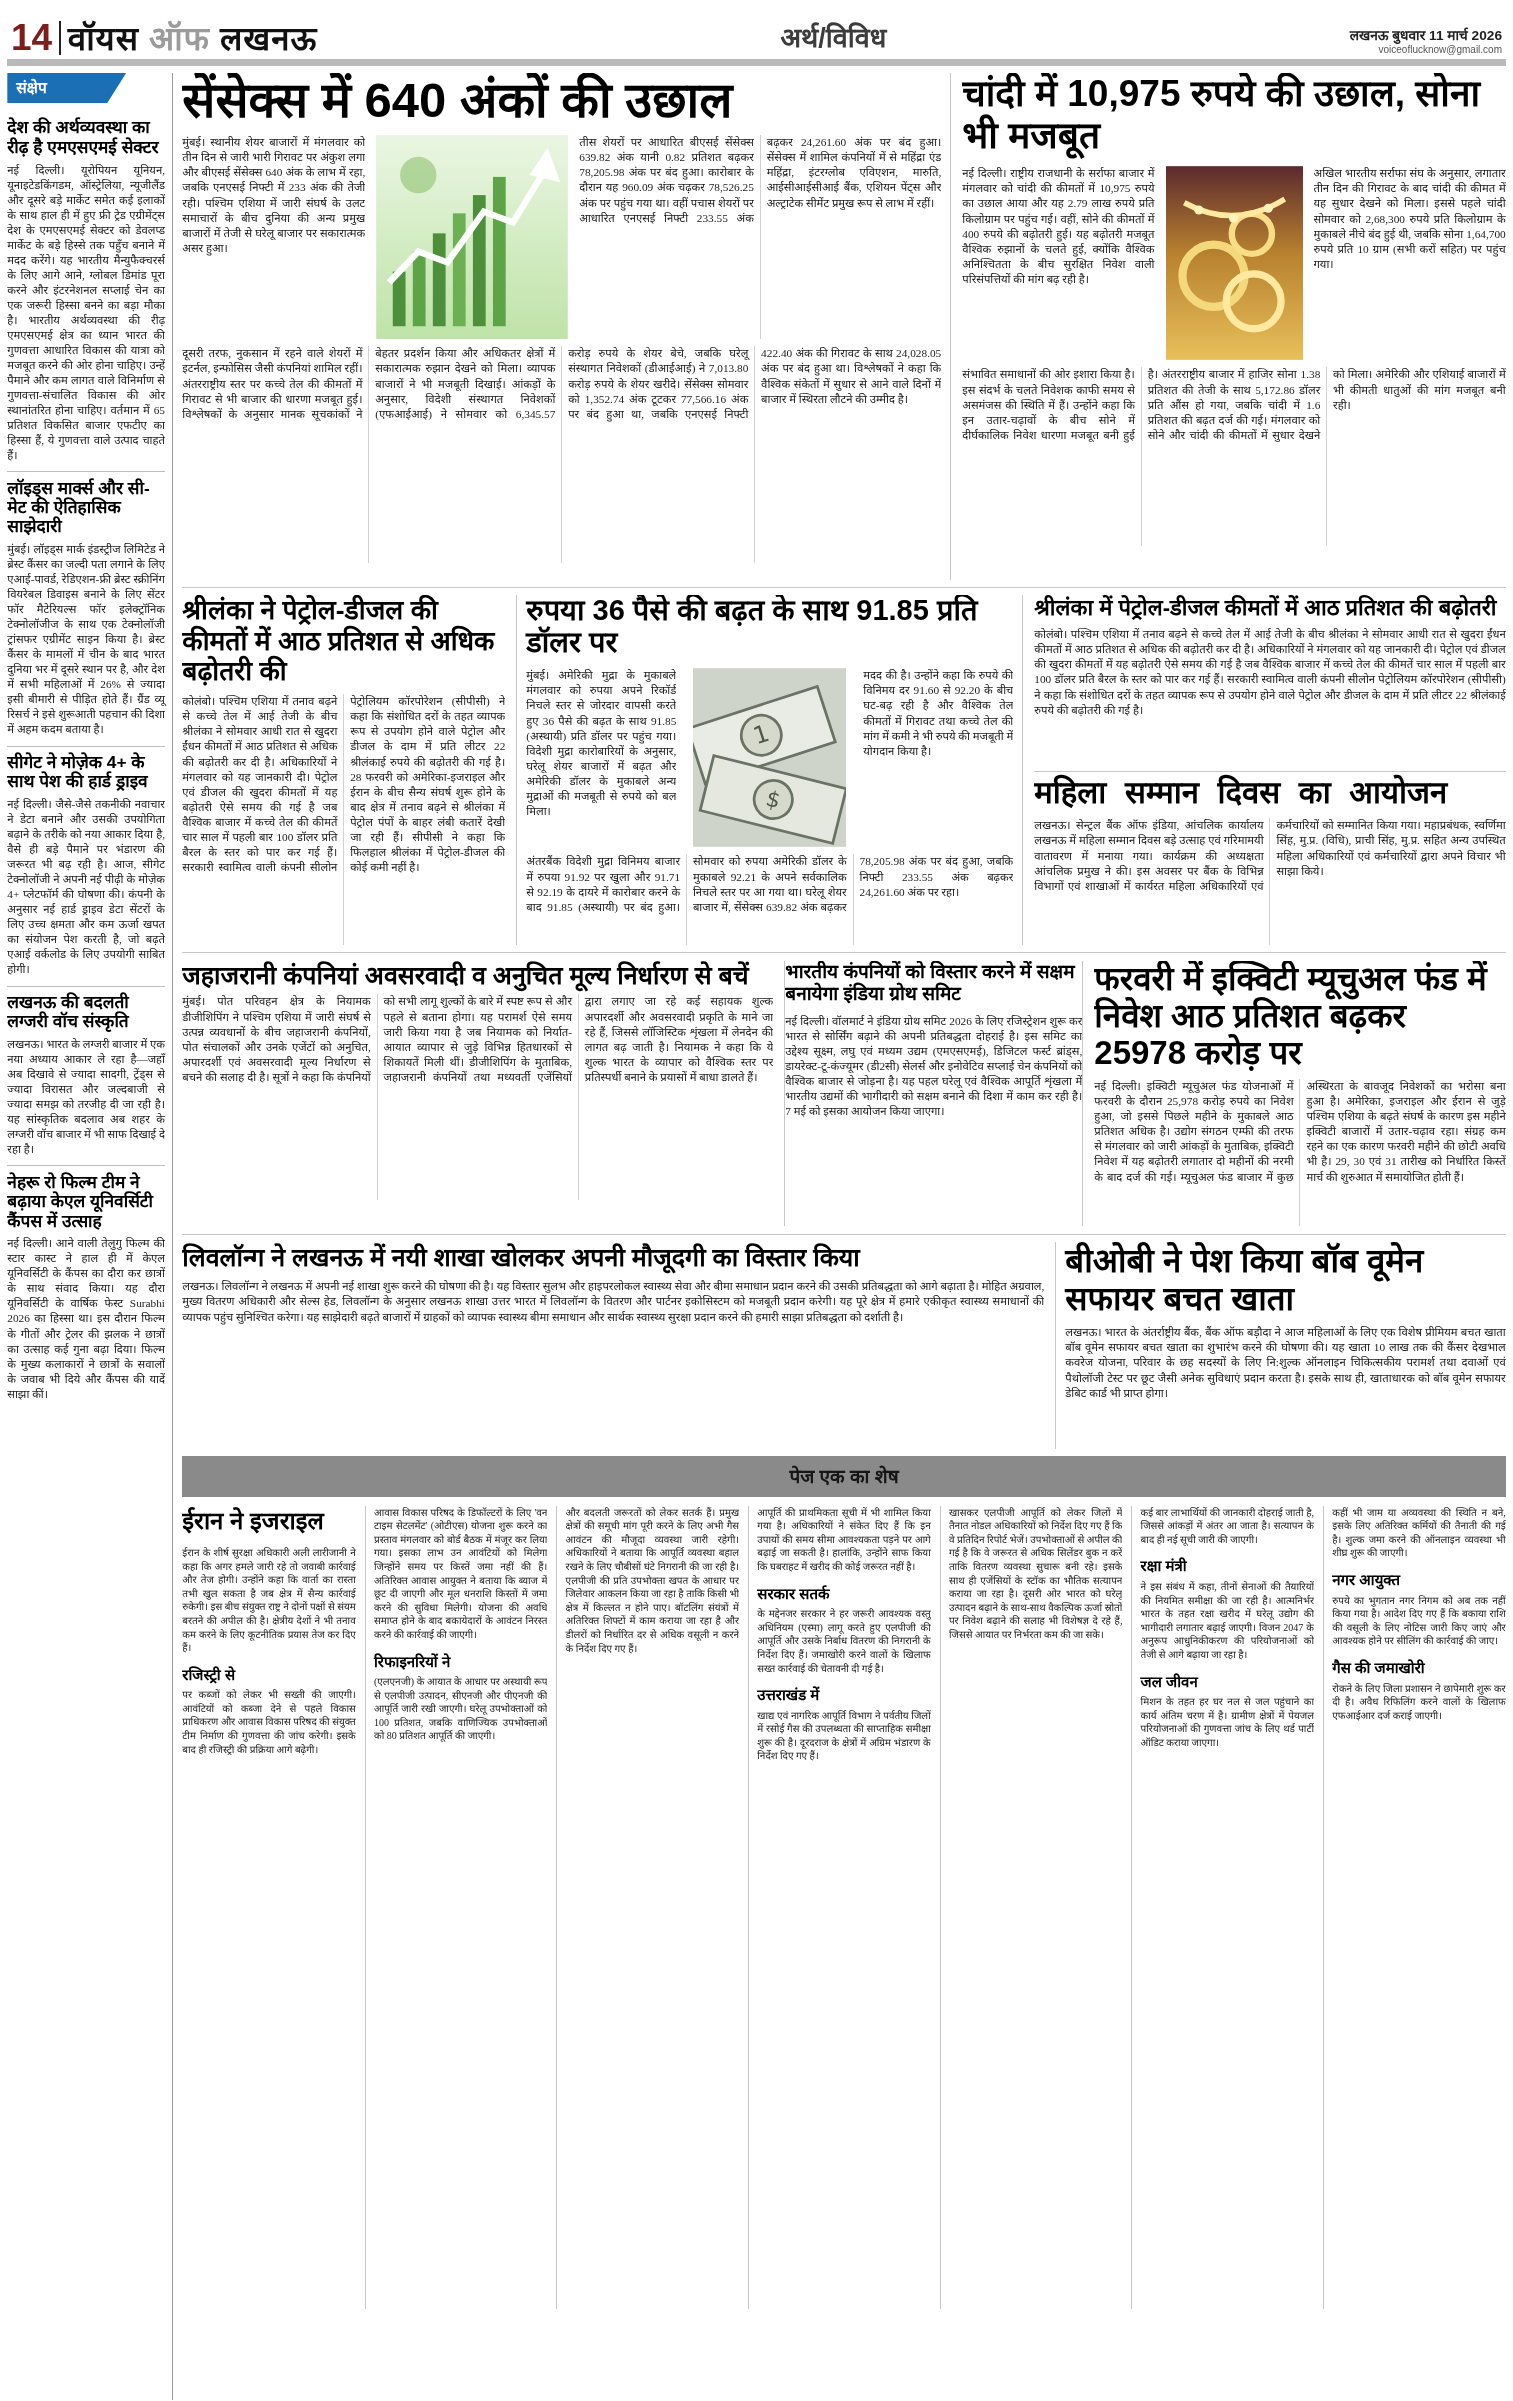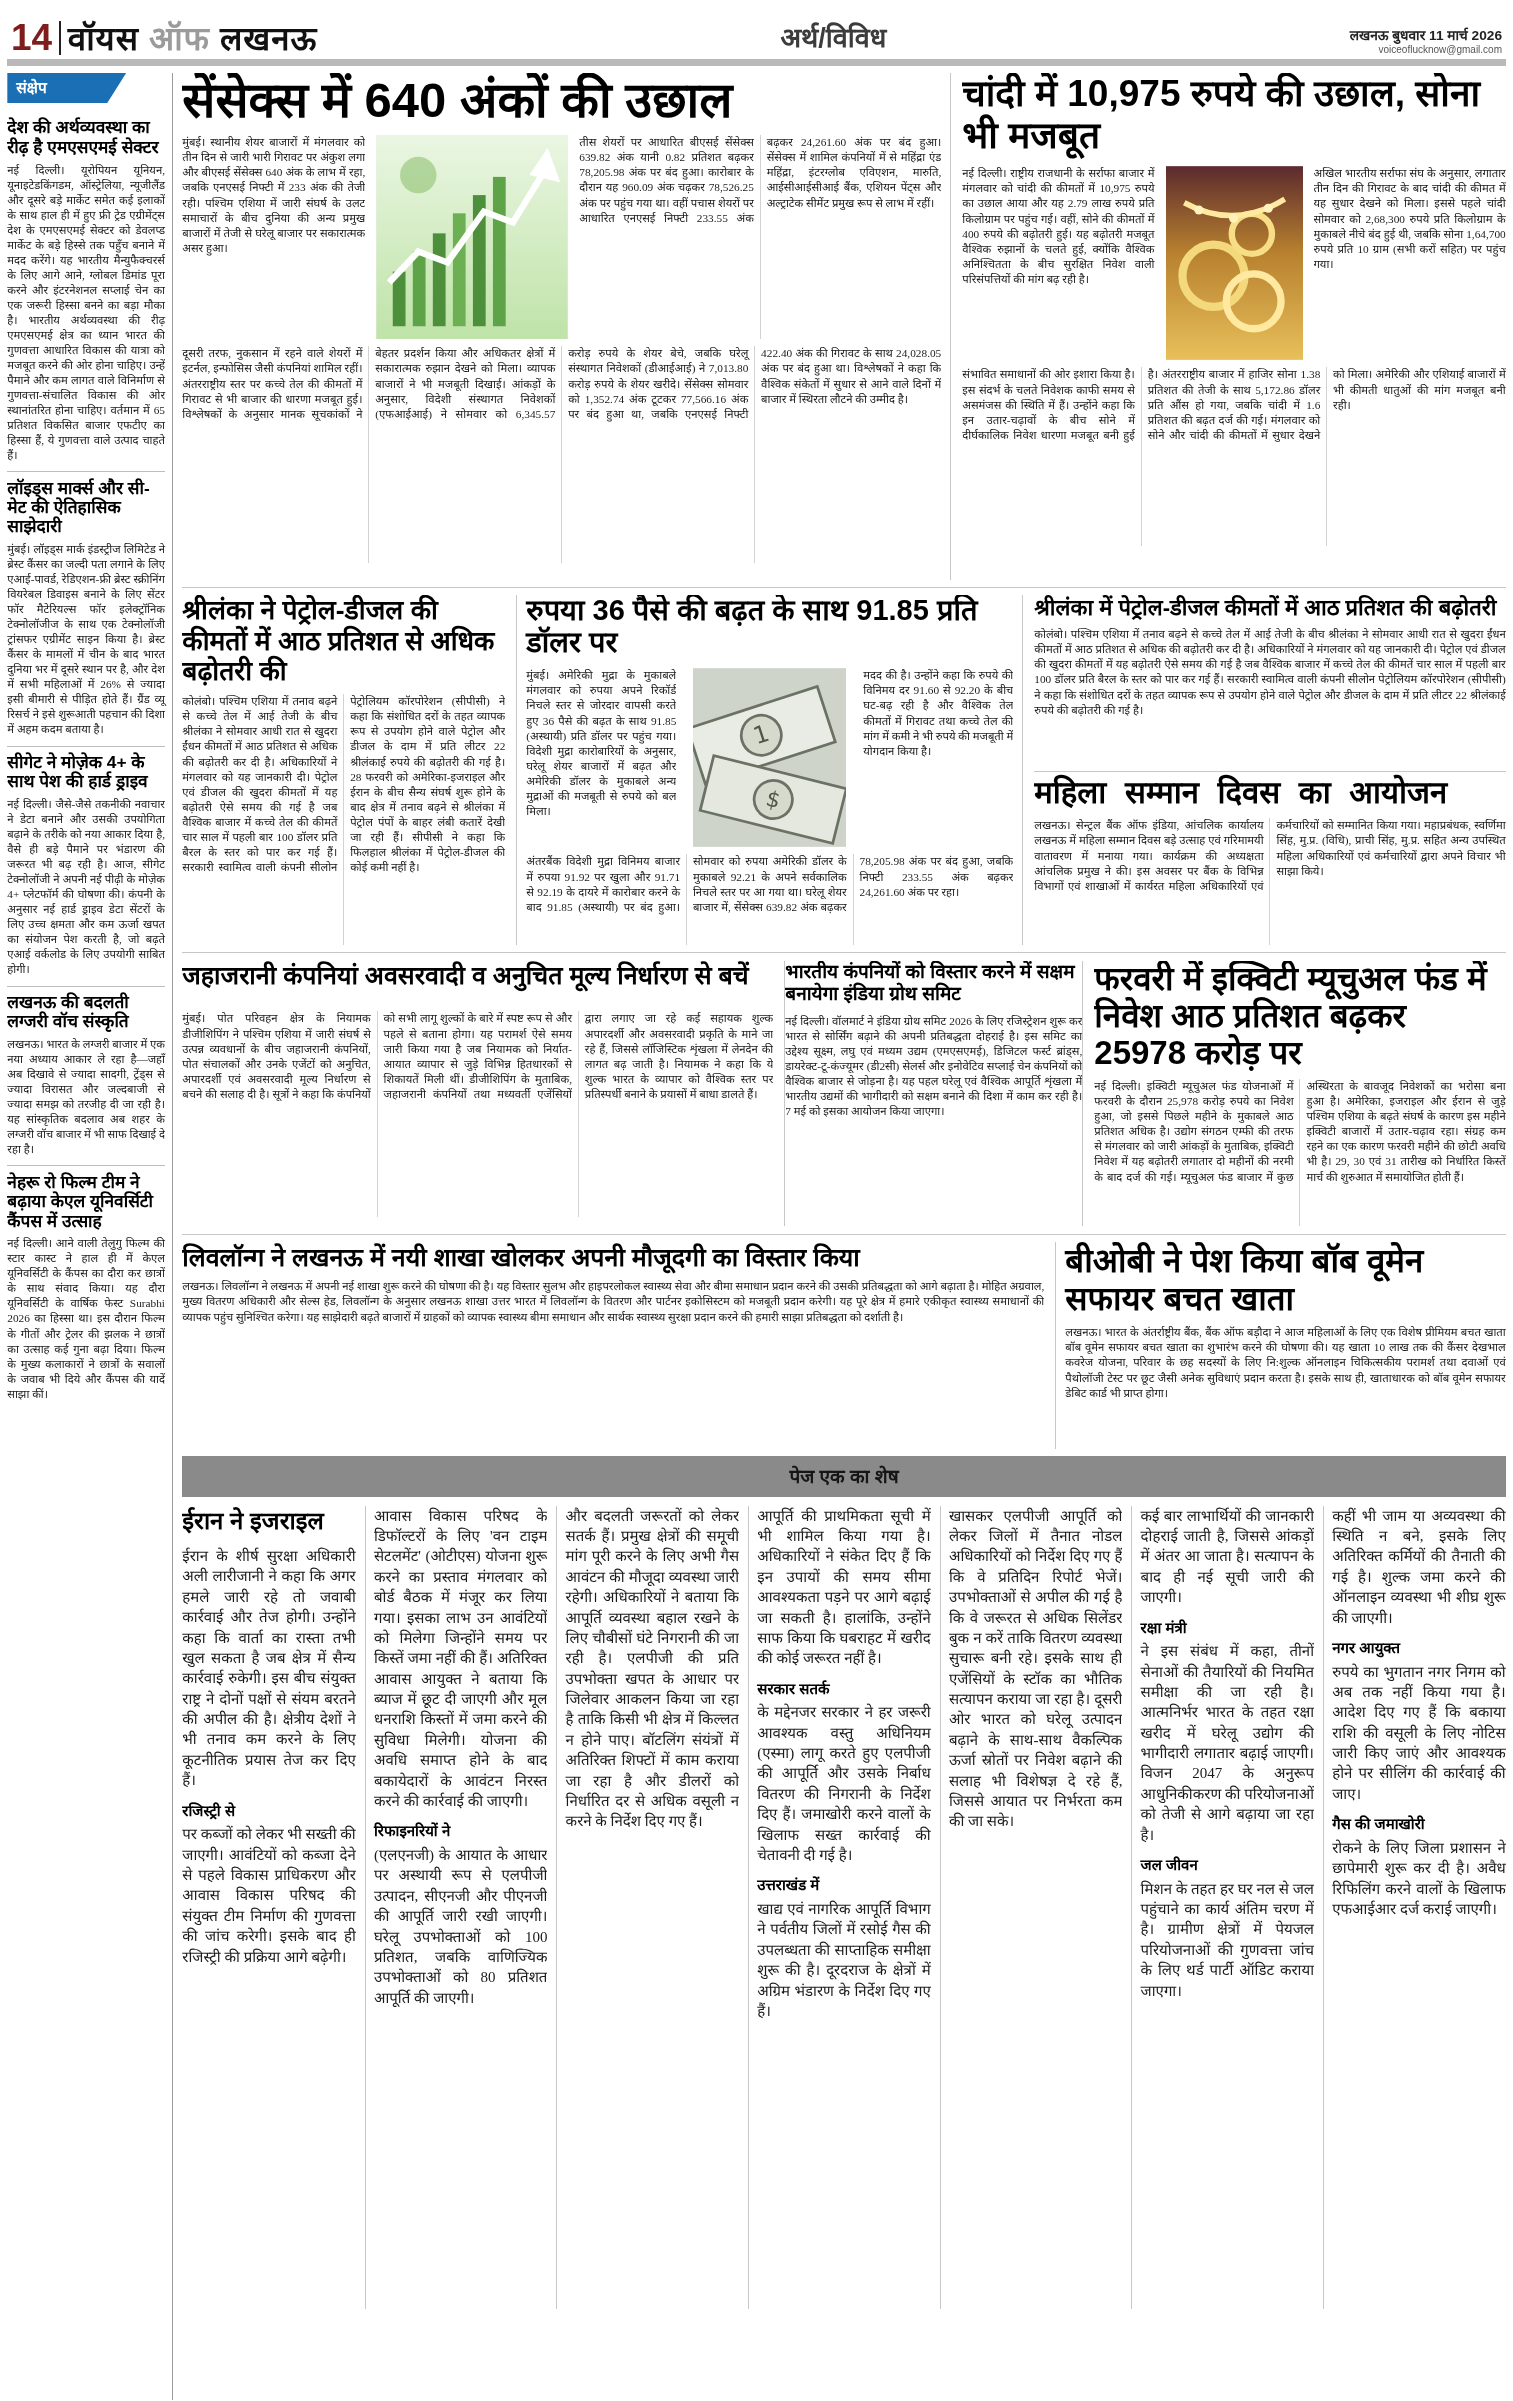--- a/index.html
+++ b/index.html
@@ -70,21 +70,21 @@
   .mid-right { flex:1; overflow:hidden; }
   .art-sl2 h2 { font-family:"Liberation Sans",sans-serif; font-size:22px; line-height:1.15; margin-bottom:6.4px; color:#000000; }
   .sl2-body { height:137px; overflow:hidden; }
   .art-mahila { border-top:0.9px solid #c7c7c7; margin-top:7.3px; padding-top:5.5px; }
   .art-mahila h2 { font-family:Liberation Mono, monospace; font-size:31px; line-height:1.1; margin-bottom:6.4px; color:#000; }
   .mh-body { column-count:2; column-gap:12.8px; column-rule:0.9px solid #d2d2d2; height:128px; overflow:hidden; }
 
   
   .row-3 { height:274px; margin-bottom:7.3px; border-top:0.9px solid #c7c7c7; padding-top:7.3px; }
   .art-ship { width:591px; overflow:hidden; }
-  .art-ship h1 { font-size:25px; line-height:1.15; margin-bottom:22px; }
+  .art-ship h1 { font-size:25px; line-height:1.15; margin-bottom:5px; }
   .ship-body { column-count:3; column-gap:12.8px; column-rule:0.9px solid #d2d2d2; height:206px; overflow:hidden; }
   .art-summit { width:299px; overflow:hidden; padding:0 0; border-left:0.9px solid #c7c7c7; border-right:0.9px solid #c7c7c7; }
   .art-summit h3 { font-family:"Liberation Sans",sans-serif; font-size:19px; line-height:1.2; color:#000; margin-bottom:7.3px; }
   .summit-body { height:208px; overflow:hidden; }
   .art-mf { flex:1; overflow:hidden; }
   .art-mf h1 { font-size:33px; line-height:1.12; margin-bottom:7.3px; }
   .mf-body { column-count:2; column-gap:12.8px; column-rule:0.9px solid #d2d2d2; height:162px; overflow:hidden; }
 
   
   .row-4 { height:215px; margin-bottom:7.3px; border-top:0.9px solid #c7c7c7; padding-top:7.3px; }
@@ -96,21 +96,21 @@
   .bob-body { height:137px; overflow:hidden; }
 
   
   .band { background:#8a8a8a; color:#161616; font-family:"Liberation Sans",sans-serif; font-weight:bold;
           font-size:19px; text-align:center; padding:7.3px 0; margin-bottom:9px; }
   .cont { display:flex; gap:9px; height:803px; overflow:hidden; }
   .cont-col { flex:1; overflow:hidden; border-left:0.9px solid #c7c7c7; padding-left:8.2px; }
   .cont-col:first-child { border-left:none; padding-left:0; }
   .cont-col .headline { font-family:"Liberation Sans",sans-serif; font-weight:bold; font-size:24px; line-height:1.15; color:#000; margin:1.8px 0 11px 0; }
   .cont-col .subhead { font-family:"Liberation Sans",sans-serif; font-weight:bold; font-size:15px; color:#000; margin:9px 0 4.6px 0; }
-  .cont-col .text { text-align:justify; font-size:15px; line-height:1.36; margin-bottom:5.5px; }
+  .cont-col .text { text-align:justify; font-size:10px; line-height:1.36; margin-bottom:5.5px; }
 </style>
 </head>
 <body>
 
 <div class="page">
 
   <header class="page-header">
     <div class="ph-left">
       <span class="pnum">14</span>
       <span class="mast"><span>वॉयस</span> <span class="gray">ऑफ</span> <span>लखनऊ</span></span>

